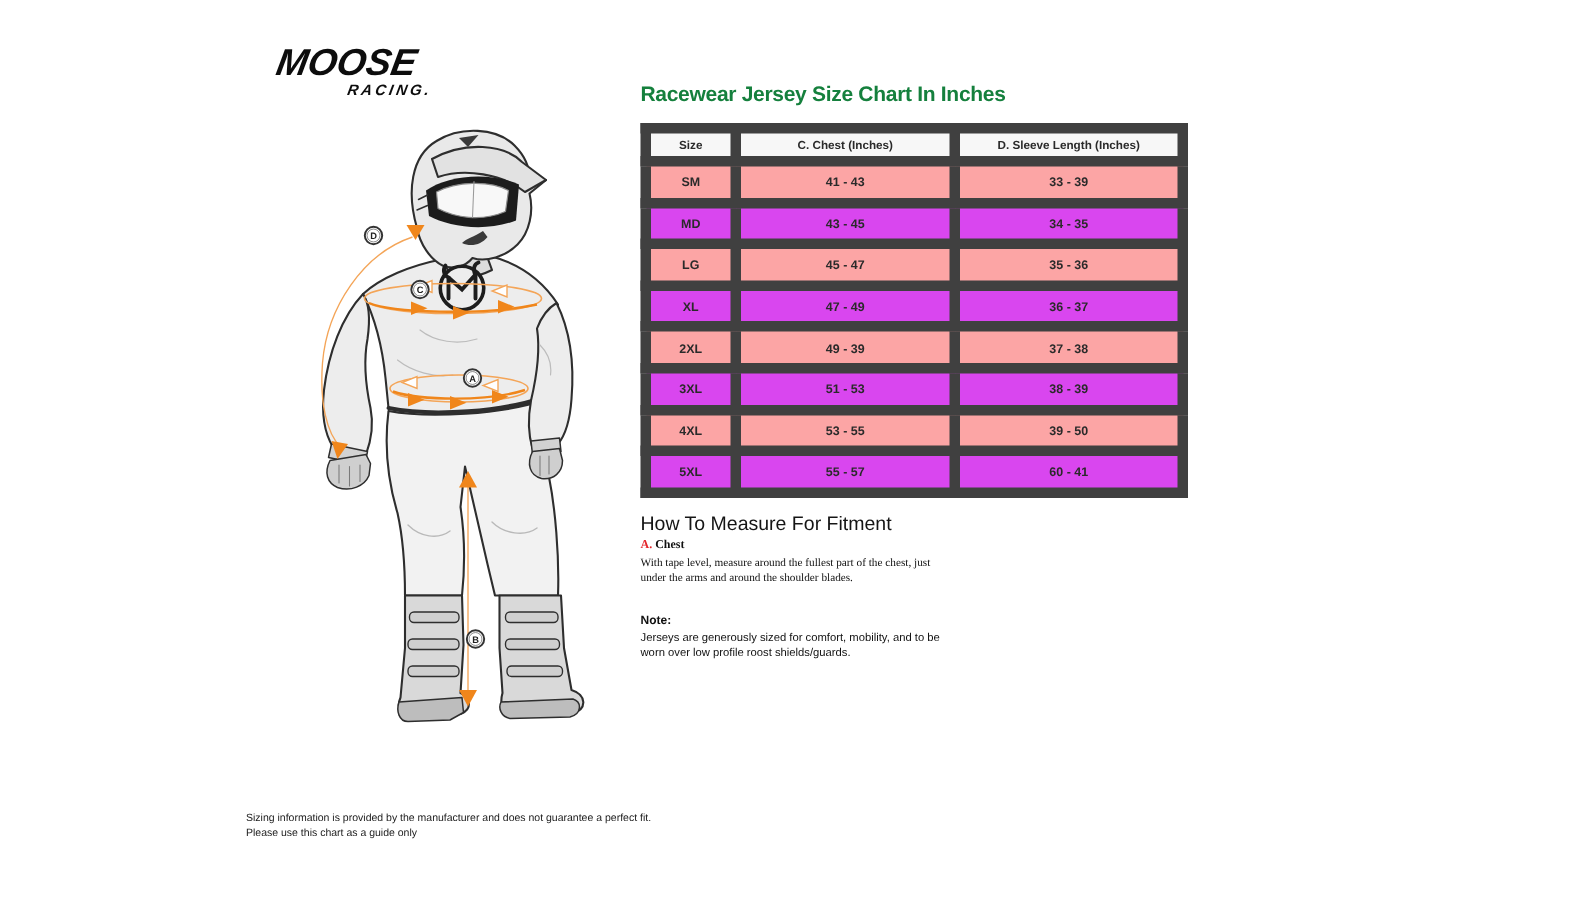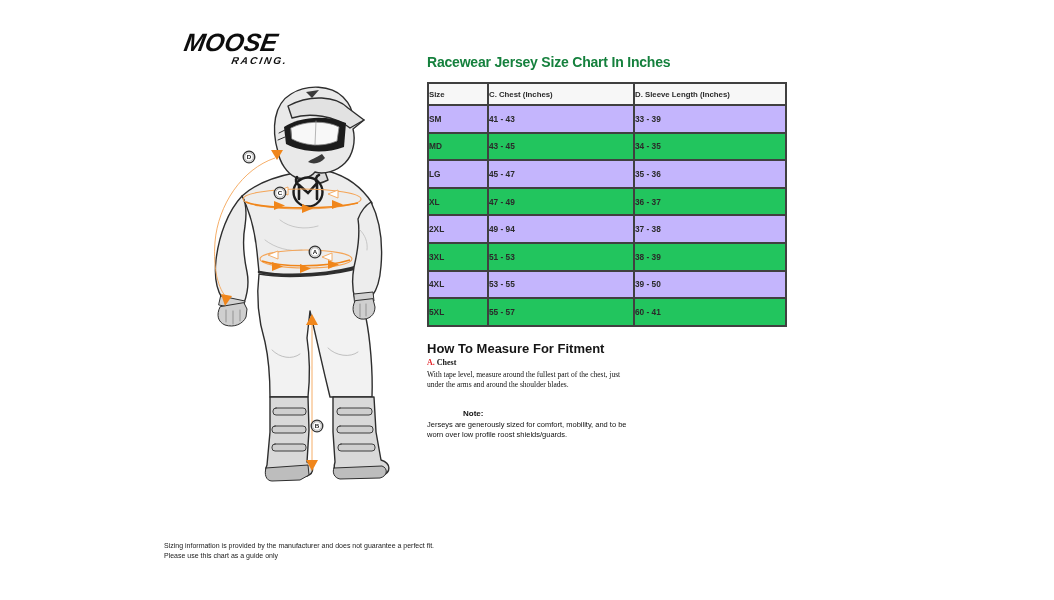--- a/index.html
+++ b/index.html
@@ -19,39 +19,39 @@
   .badge-letter { font-family:"Liberation Sans",sans-serif; font-size:6.2px; font-weight:bold; fill:#222; }
 
   
   .title { position:absolute; left:427px; top:54px; font-size:14px; font-weight:700; letter-spacing:-0.2px; color:#15803d; }
 
   table.size-table {
     position:absolute; left:427px; top:82px; width:358px;
     border-collapse:collapse; table-layout:fixed;
   }
   .size-table th, .size-table td {
-    border:2px solid #404040; text-align:left; vertical-align:middle;
+    border:7px solid #404040; text-align:center; vertical-align:middle;
     color:#2a2a2a;
   }
   .size-table th { height:22px; font-size:7.8px; font-weight:700; background:#f7f7f7; }
-  .size-table td { height:27.6px; font-size:8.3px; font-weight:700; background:#22c55e; }
-  .size-table tr.stripe td { background:#c4b5fd; }
+  .size-table td { height:27.6px; font-size:8.3px; font-weight:700; background:#d946ef; }
+  .size-table tr.stripe td { background:#fca5a5; }
   .size-table col.c1 { width:60px; }
   .size-table col.c2 { width:146px; }
   .size-table col.c3 { width:152px; }
 
-  .howto-heading { position:absolute; left:427px; top:341px; font-size:13px; font-weight:700; color:#151515; }
+  .howto-heading { position:absolute; left:427px; top:341px; font-size:13px; font-weight:400; color:#151515; }
 
   .measure-col { position:absolute; top:358px; font-size:7.5px; line-height:1.35; color:#111; }
   .col-a { left:427px; width:210px;font-family:Liberation Serif, serif; }
   .col-b { left:646px; width:221px; }
   .measure-title { font-size:8px; font-weight:700; margin-bottom:1px; }
   .measure-label { color:#e4262c; }
   .note-block { position:absolute; left:427px; top:409px; width:208px; font-size:7.5px; line-height:1.35; color:#111; }
-  .note-label { font-size:8px; font-weight:700;margin-left:36px; }
+  .note-label { font-size:8px; font-weight:700; }
 
   .footer { position:absolute; left:164px; top:541px; font-size:7px; line-height:1.4; color:#1a1a1a; }
 </style>
 </head>
 <body>
 
 <div class="page">
 
   <div class="logo">
     <span class="logo-top">MOOSE</span>
@@ -191,21 +191,21 @@
           <td>45 - 47</td>
           <td>35 - 36</td>
         </tr>
         <tr>
           <td>XL</td>
           <td>47 - 49</td>
           <td>36 - 37</td>
         </tr>
         <tr class="stripe">
           <td>2XL</td>
-          <td>49 - 94</td>
+          <td>49 - 39</td>
           <td>37 - 38</td>
         </tr>
         <tr>
           <td>3XL</td>
           <td>51 - 53</td>
           <td>38 - 39</td>
         </tr>
         <tr class="stripe">
           <td>4XL</td>
           <td>53 - 55</td>

